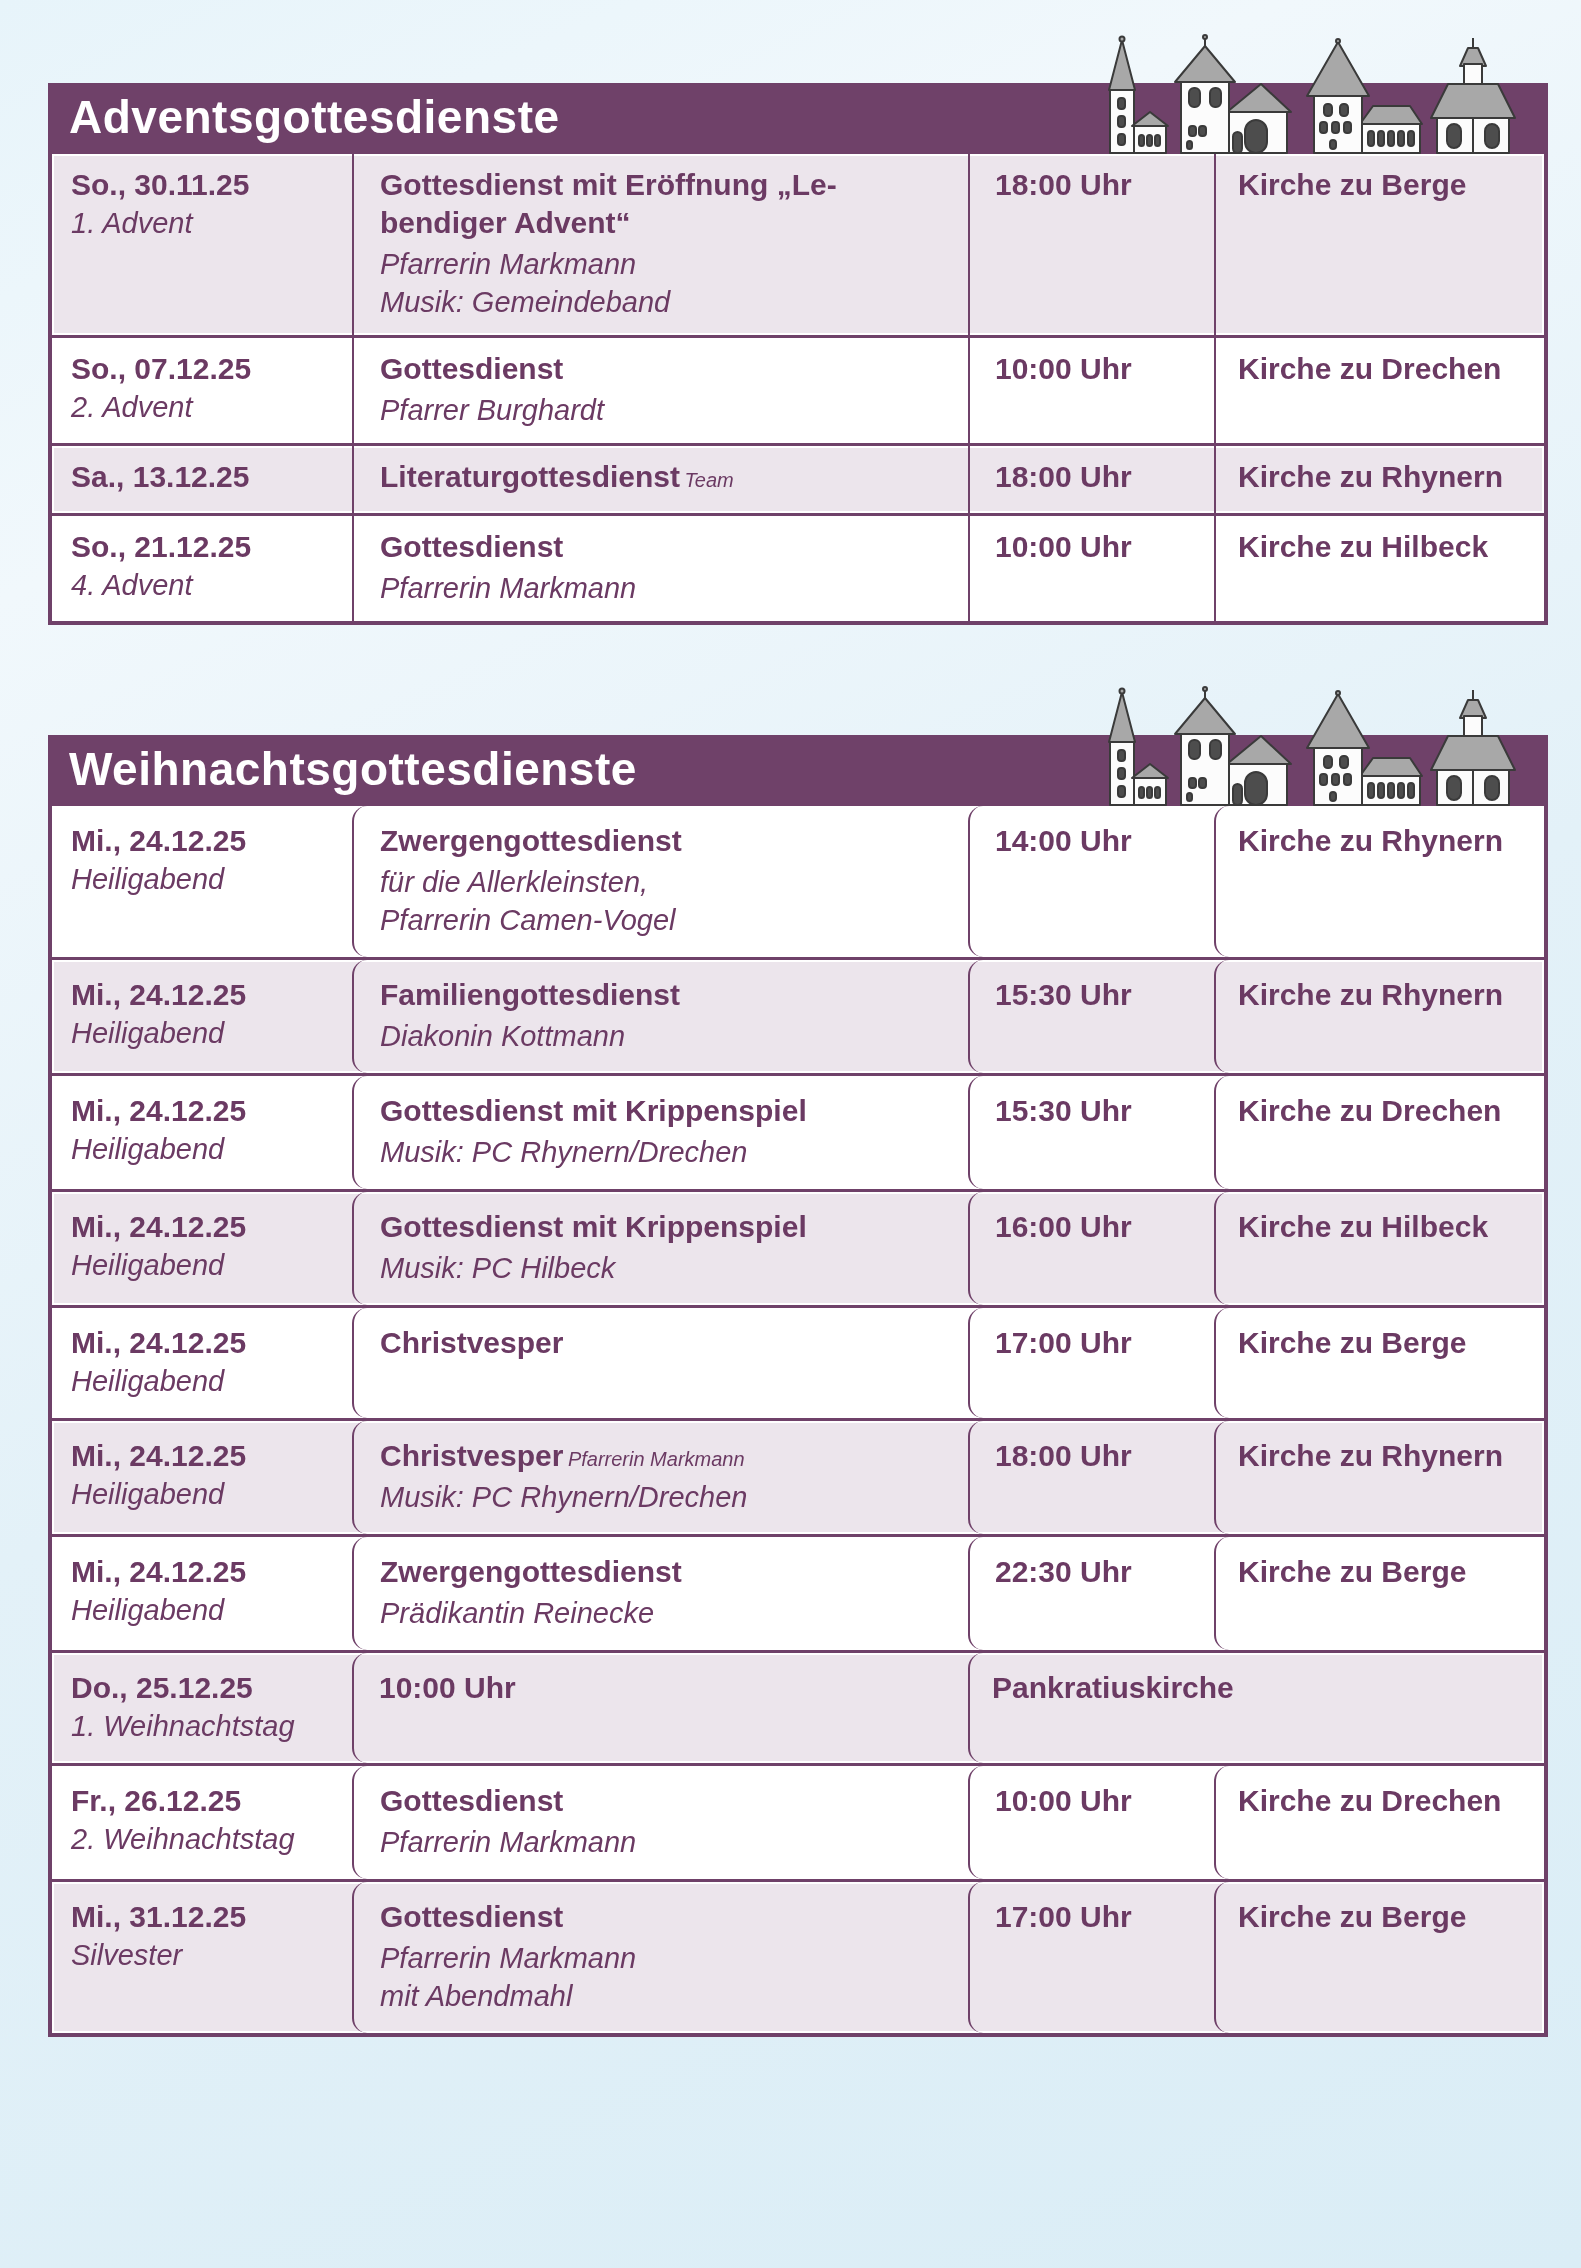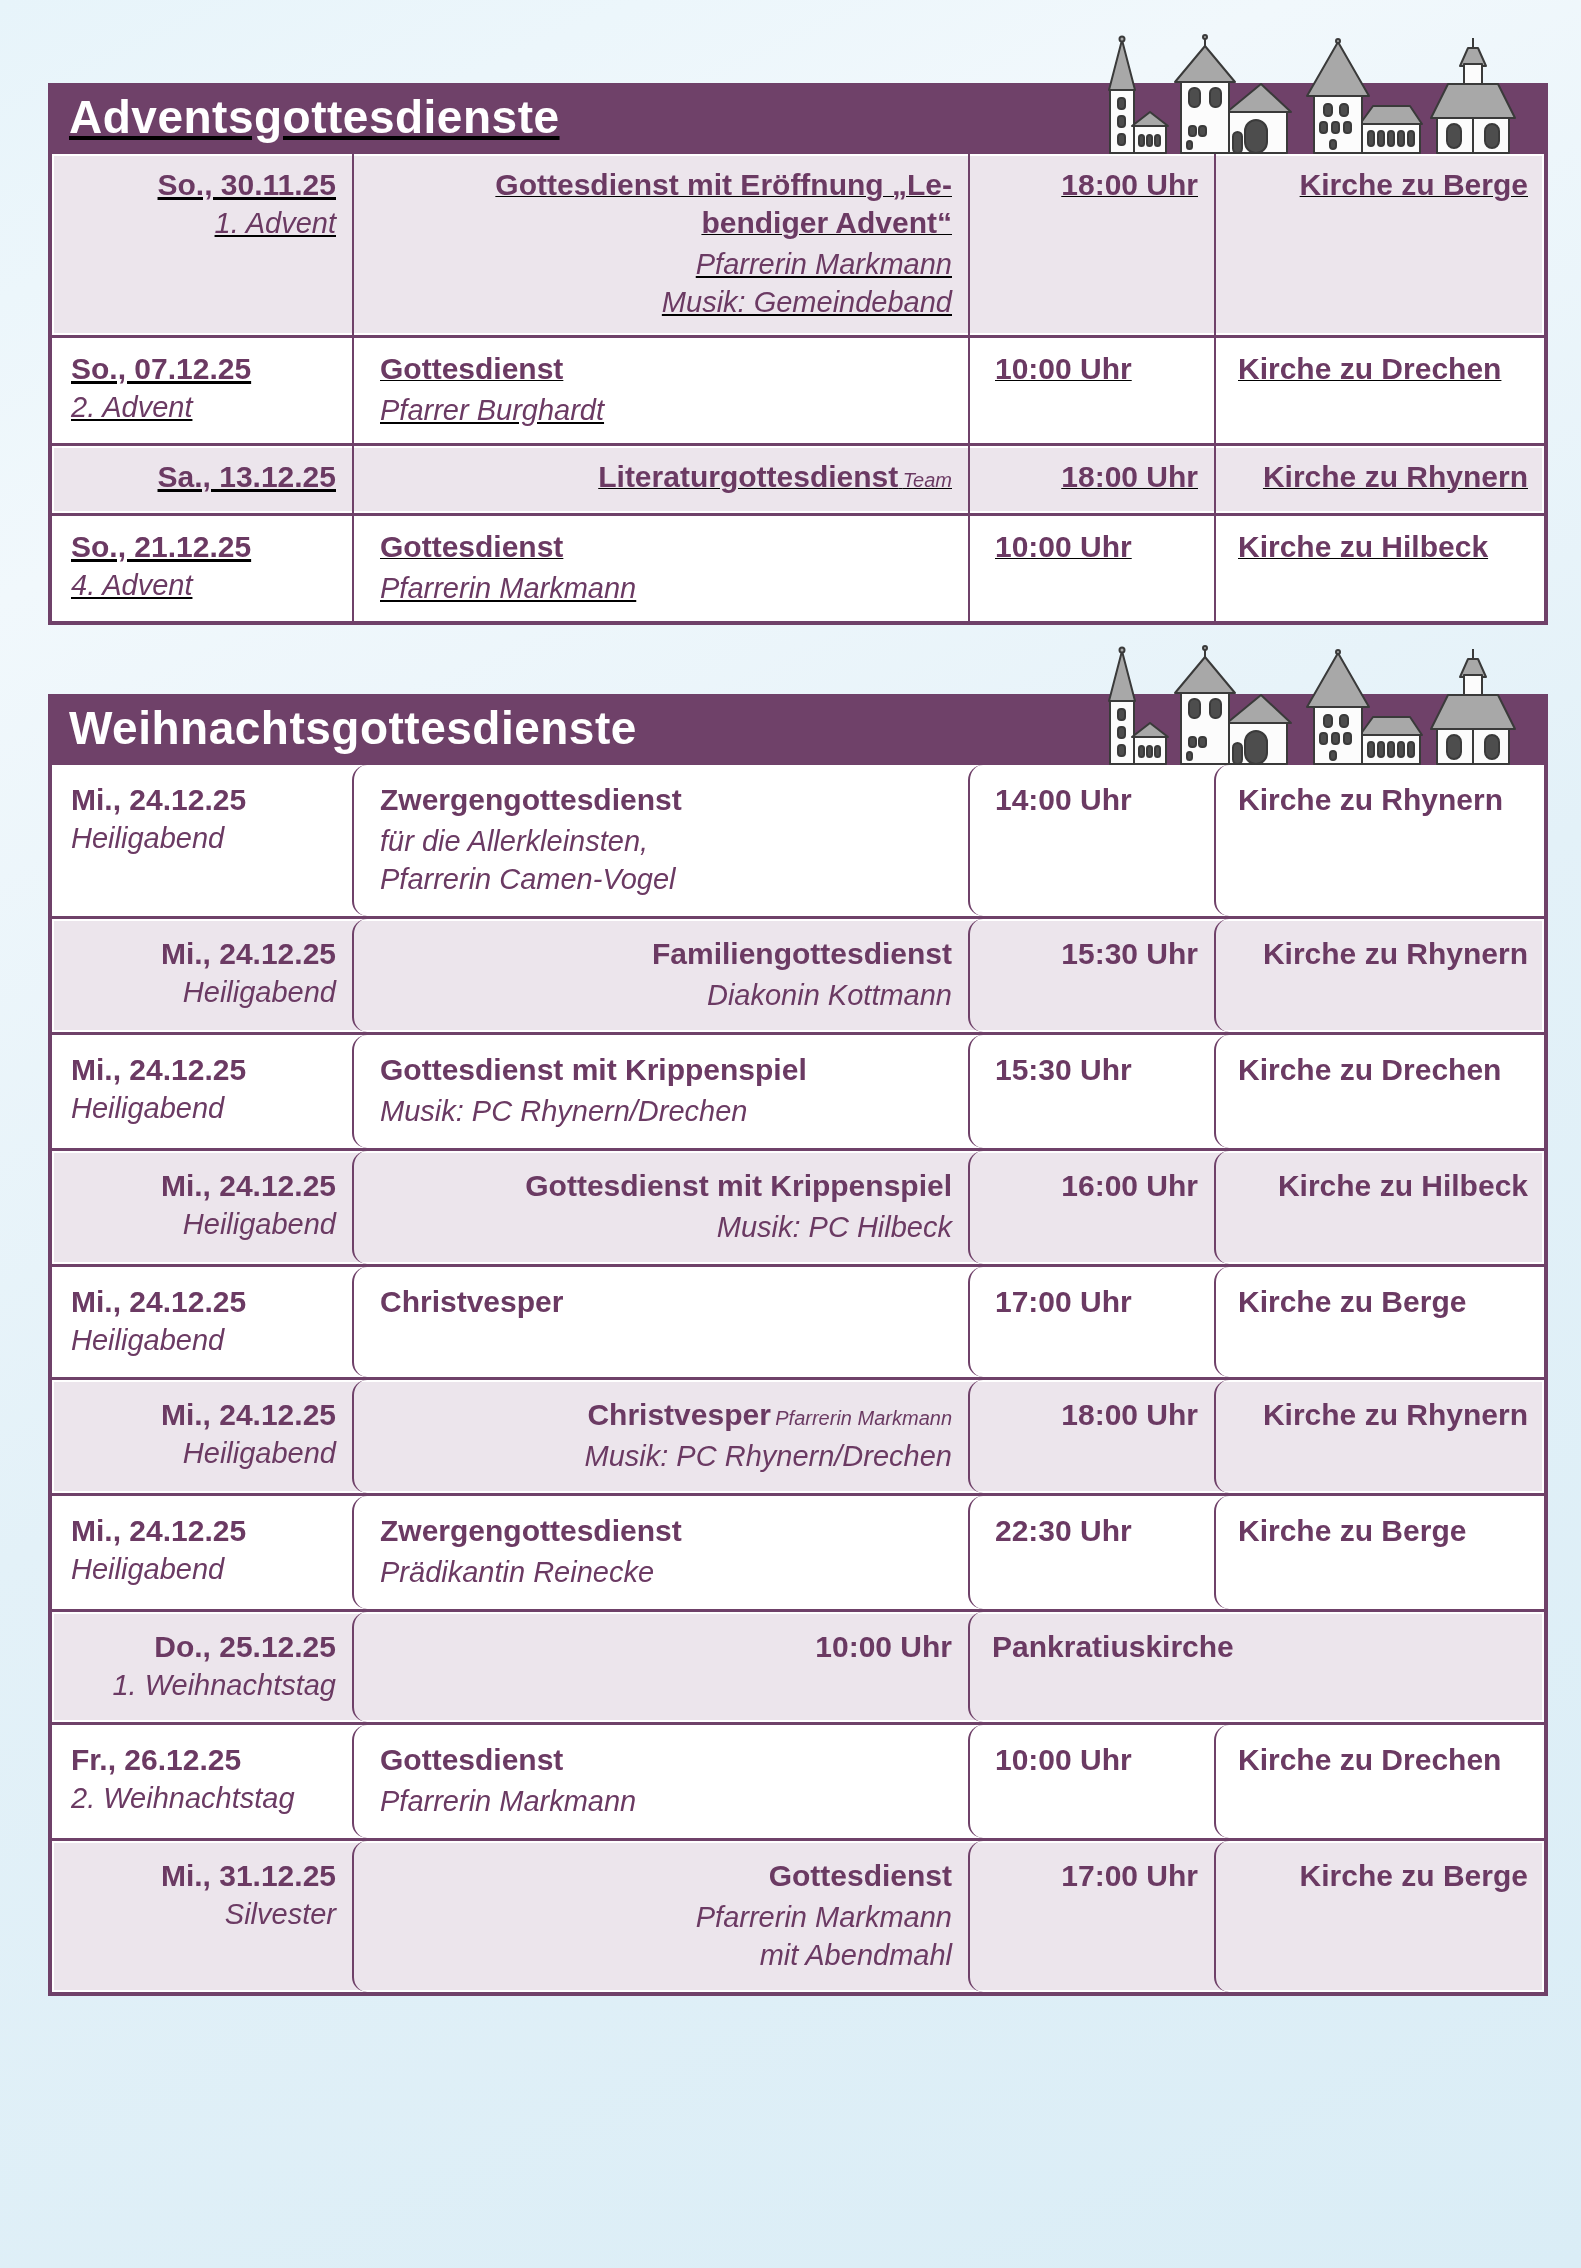--- a/index.html
+++ b/index.html
@@ -11,38 +11,38 @@
   }
   *{box-sizing:border-box;margin:0;padding:0;}
   html,body{margin:0;padding:0;}
   body{font-family:"Liberation Sans","DejaVu Sans",sans-serif;}
   .page{
     width:1581px;height:2268px;overflow:hidden;
     background:linear-gradient(155deg,#e7f4fa 0%,#f1f8fc 20%,#e3f1f8 52%,#daedf6 100%);
     padding:83px 33px 0 48px;
   }
   .gtable{position:relative;}
-  .gtable.t1{margin-bottom:69px;text-decoration:underline;}
+  .gtable.t1{margin-bottom:110px;}
   .bar{
     position:relative;height:71px;background:var(--header-purple);
     display:flex;align-items:center;padding-left:21px;
   }
   .bar-title{
     color:#ffffff;font-size:46px;font-weight:700;letter-spacing:.5px;
     line-height:1;white-space:nowrap;padding-bottom:4px;
   }
   .churches{position:absolute;right:28px;bottom:0;width:455px;height:120px;overflow:visible;}
   .tbody{border:4px solid var(--border-purple);border-top:none;}
   .row{
     display:grid;grid-template-columns:300px 616px 246px 1fr;
     background:var(--row-white);border-top:3px solid var(--border-purple);
     box-shadow:inset 0 2px 0 #fff,inset 0 -2px 0 #fff,inset 2px 0 0 #fff,inset -2px 0 0 #fff;
   }
   .row:first-child{border-top:none;}
-  .row.alt{background:var(--row-alt);text-align:right;}
+  .row.alt{background:var(--row-alt);}
   .cell{padding:12px 16px 14px 19px;border-left:2px solid var(--border-purple);}
   .cell:first-child{border-left:none;}
   .c-desc{padding-left:26px;}
   .c-time{padding-left:25px;}
   .c-loc{padding-left:22px;}
   .t2 .cell{padding-top:16px;padding-bottom:18px;border-radius:15px;}
   .b{font-weight:700;color:var(--text-purple);font-size:30px;line-height:38px;}
   .i{font-style:italic;font-weight:400;color:var(--text-purple);font-size:29px;line-height:38px;}
   .pre{white-space:pre-line;}
   .desc-line .i{font-size:20px;}

